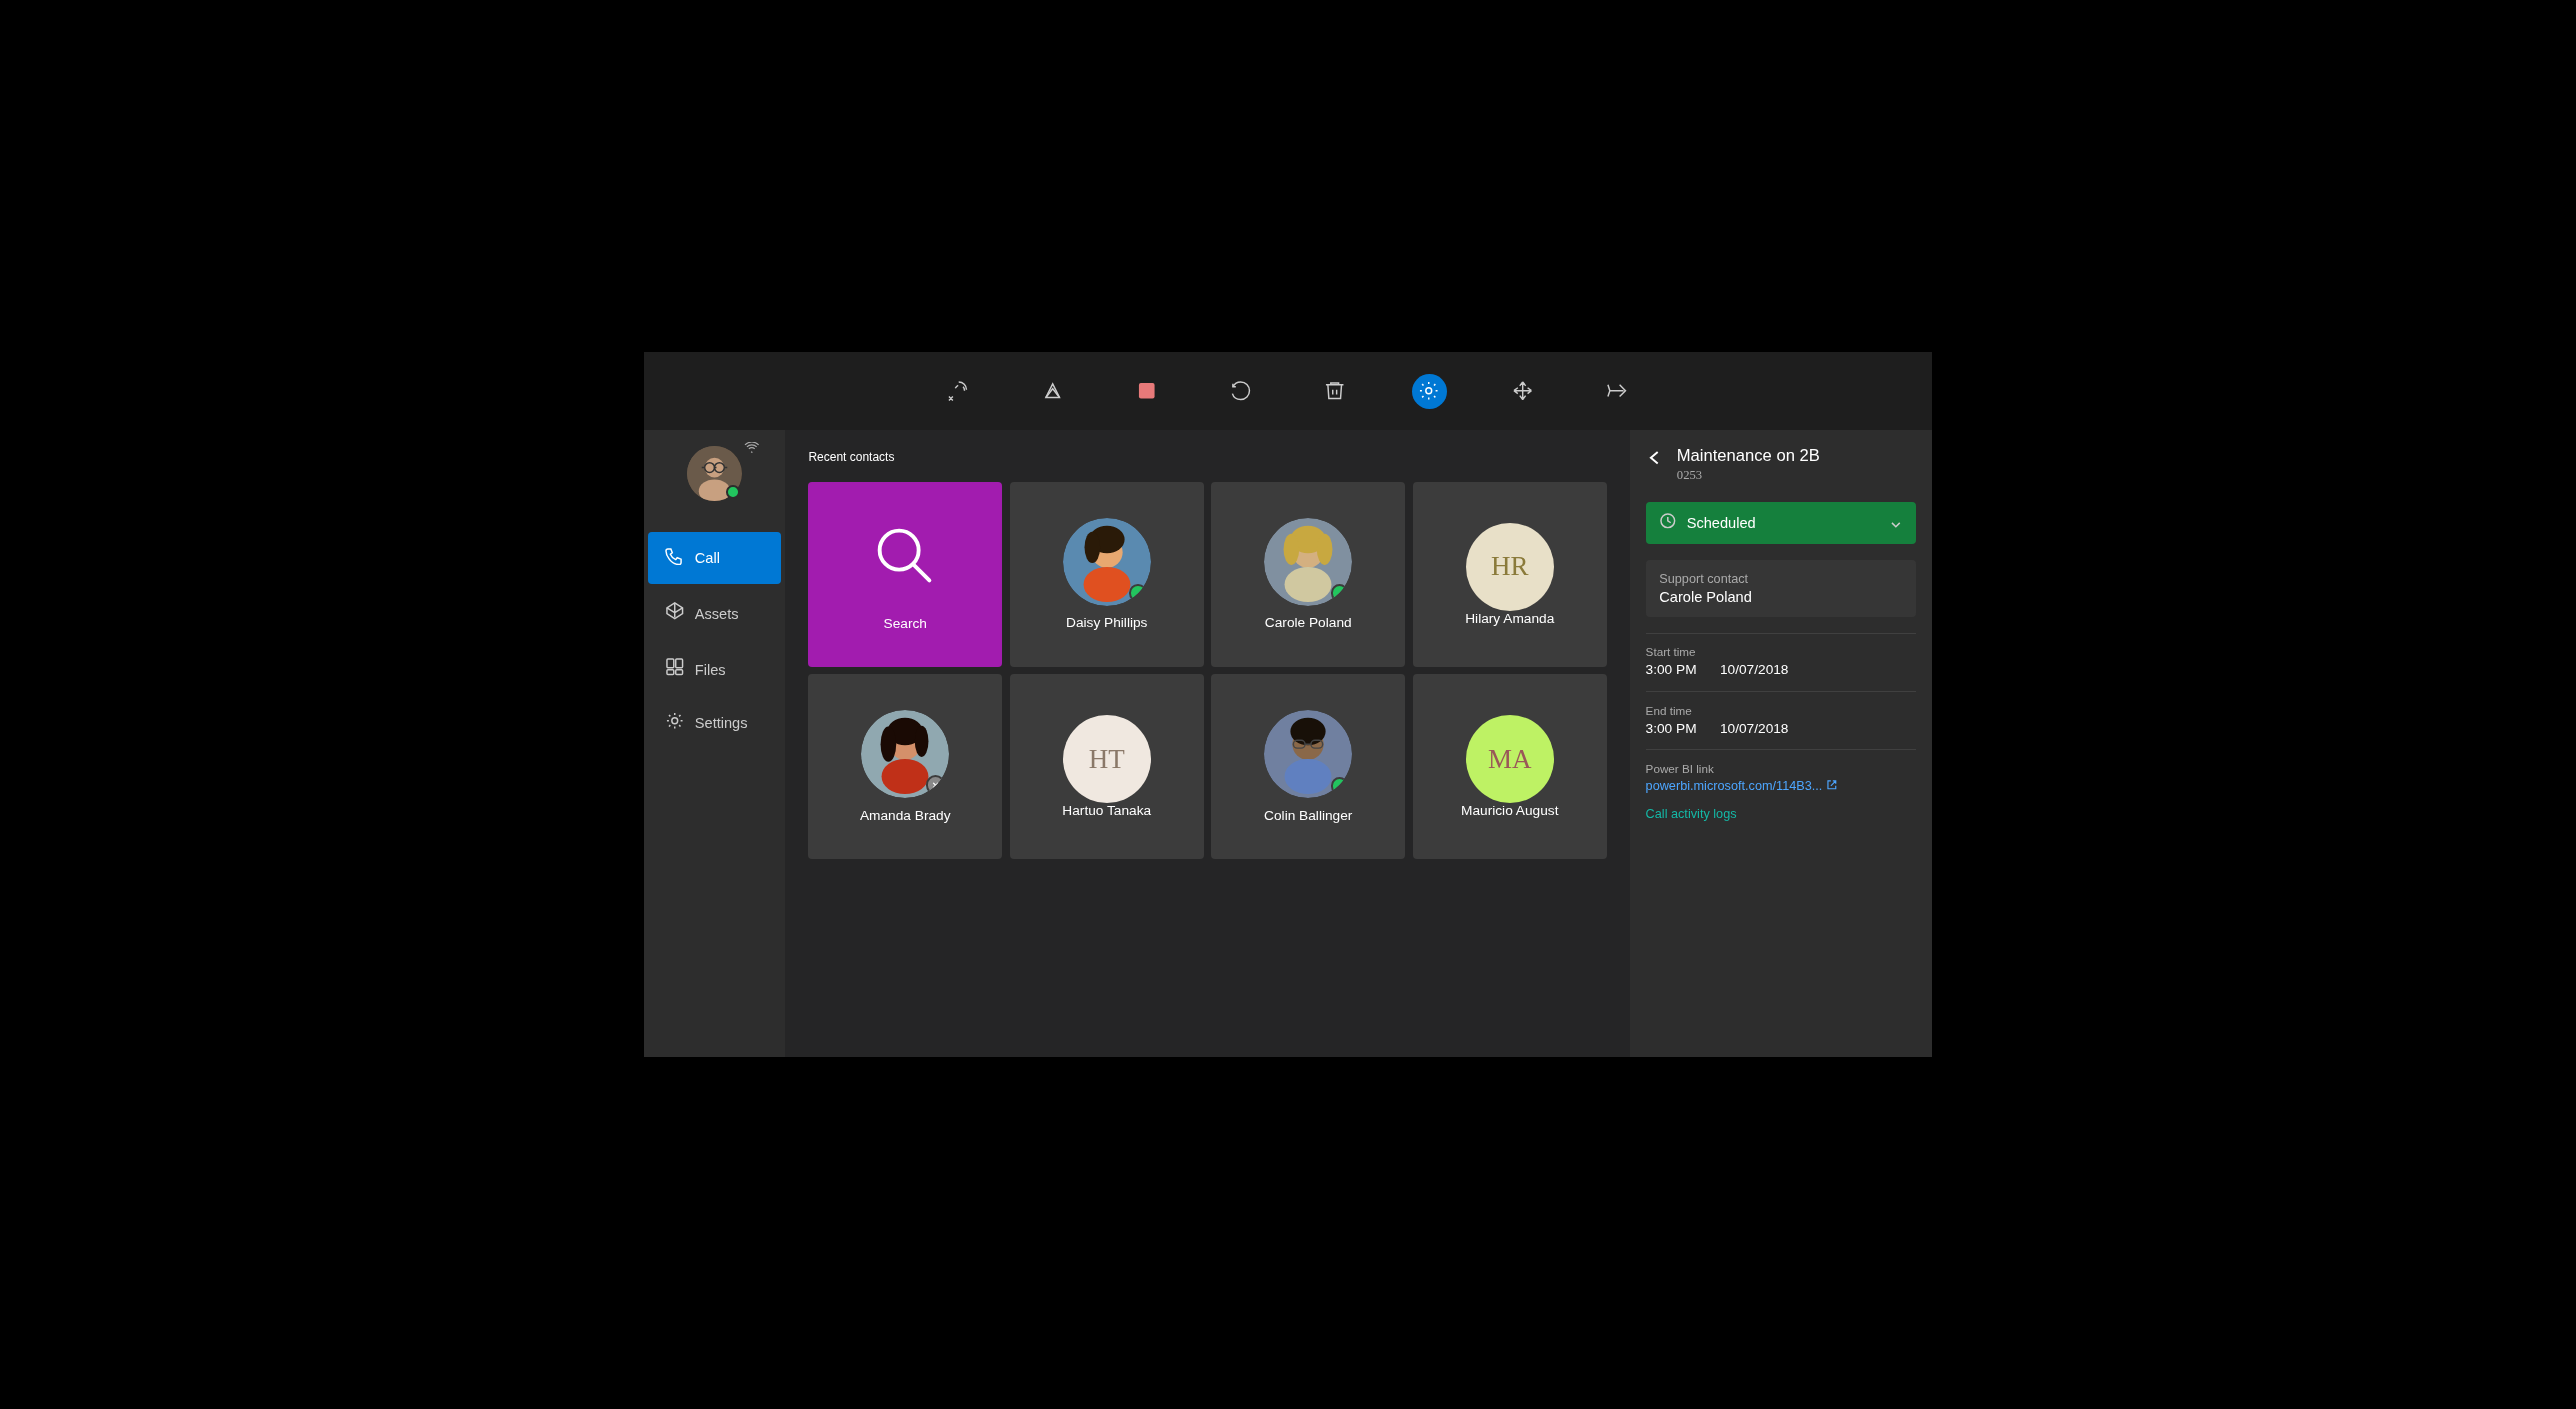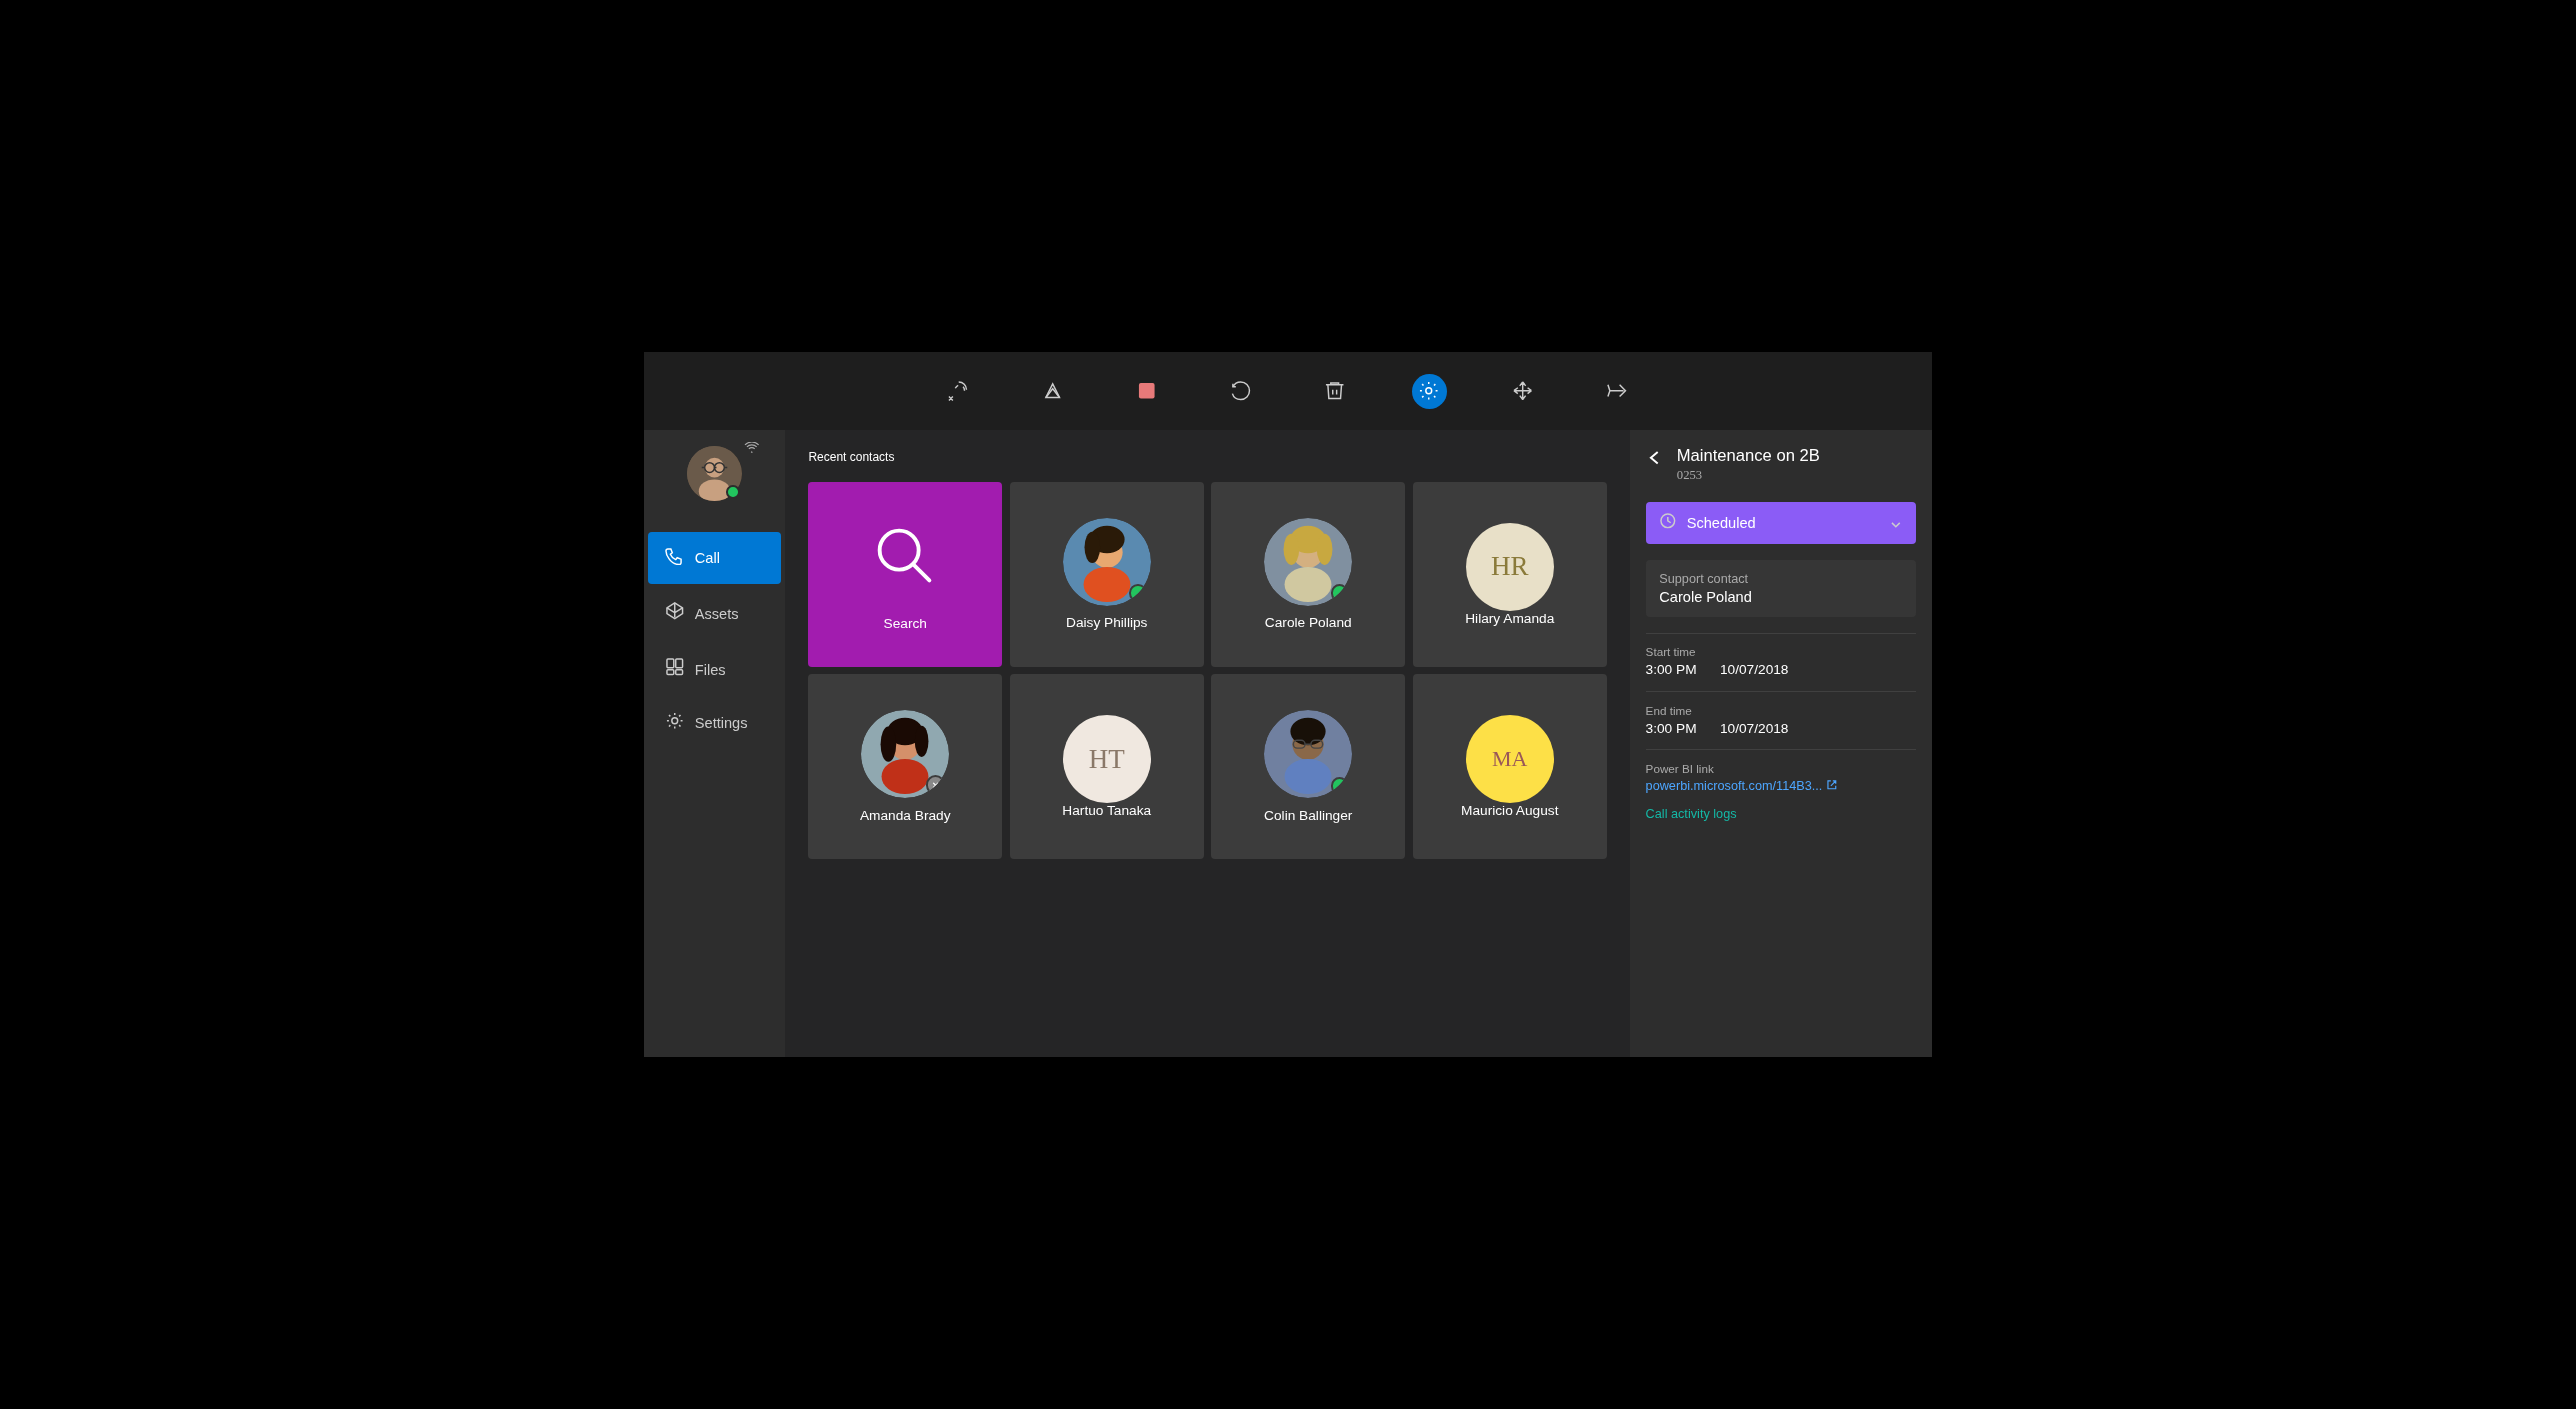--- a/index.html
+++ b/index.html
@@ -252,21 +252,21 @@
     }
 
     .panel-subtitle {
       color: #aaa;
       font-size: 12.7px;
       margin-top: 2px;
       font-family: Liberation Serif, serif;
     }
 
     .scheduled-dropdown {
-      background: #8b5cf6;
+      background: #15803d;
       border-radius: 3.9px;
       padding: 9.8px 13.7px;
       display: flex;
       align-items: flex-end;
       justify-content: space-between;
       margin-bottom: 15.6px;
       cursor: pointer;
     }
 
     .scheduled-label {
@@ -597,21 +597,21 @@
               <rect x="30" y="31" width="12" height="8" rx="4" fill="none" stroke="#444" stroke-width="1.5"></rect>
               <rect x="48" y="31" width="12" height="8" rx="4" fill="none" stroke="#444" stroke-width="1.5"></rect>
               <path d="M42 35h6" stroke="#444" stroke-width="1.5"></path>
             </svg>
             <div class="status-dot status-green"></div>
           </div>
           <div class="contact-name">Colin Ballinger</div>
         </div>
 
         <div class="contact-card">
-          <div class="initials-avatar" style="background: #fde047; color: #9a5858; font-size: 22px; font-weight: 300;">
+          <div class="initials-avatar" style="background: #bef264; color: #9a5858; font-size: 27px; font-weight: 300;">
             <span>MA</span>
             <div class="status-dot status-red" style="position:absolute; bottom:3.9px; right:3.9px;"></div>
           </div>
           <div class="contact-name">Mauricio August</div>
         </div>
 
       </div>
     </div>
 
     <div class="right-panel">

